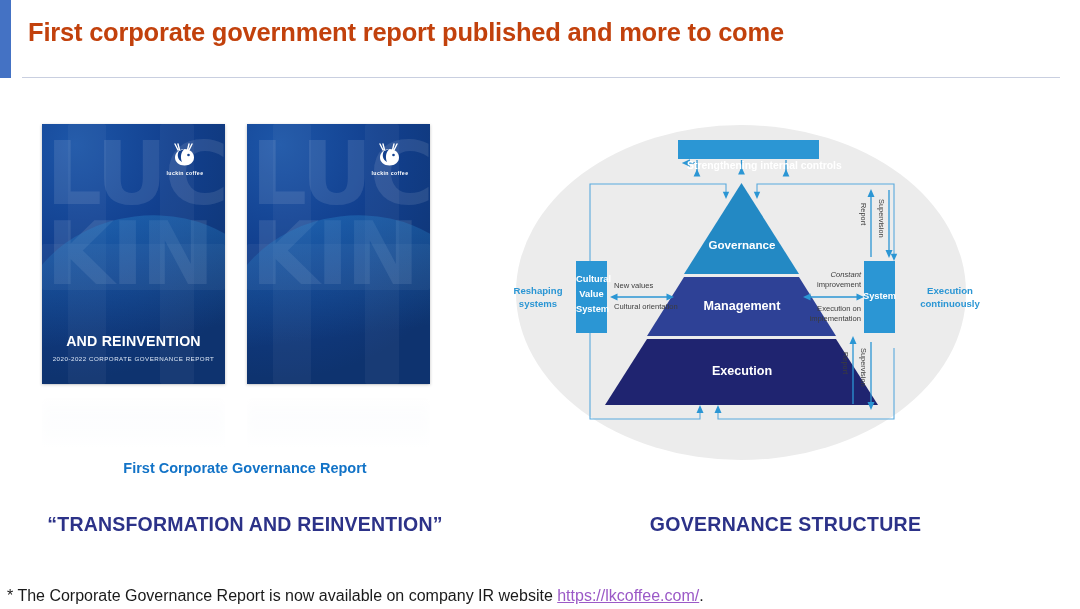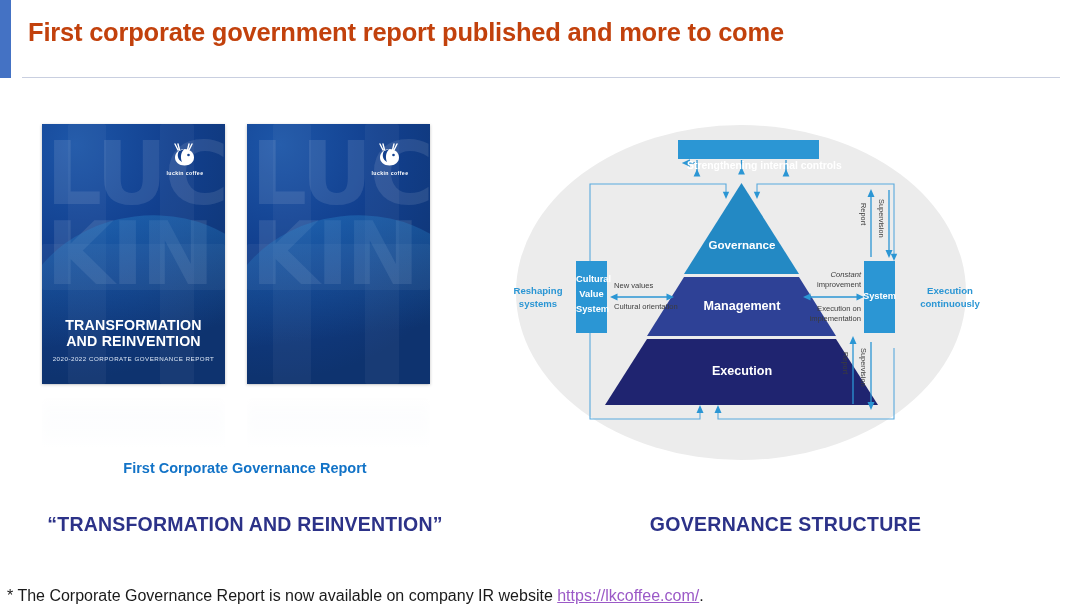--- a/index.html
+++ b/index.html
@@ -178,21 +178,20 @@
         <div class="logo-box">
           <svg class="logo-deer" width="34" height="26" viewBox="0 0 34 26">
             <path d="M7 2 L10 8 M10 2 L11.5 8 M24 2 L21 8 M21 2 L19.5 8" stroke="#fff" stroke-width="1.4" fill="none" stroke-linecap="round"></path>
             <path d="M16.5 7 C11 7 7 11 7 15.5 C7 20 11 23.5 16.5 23.5 C22 23.5 26 20 26 15.5 C26 11 22 7 16.5 7 Z" fill="#fff"></path>
             <path d="M16.5 7 C13 10 12 15 14 20 C10 18 8.5 13 11 9 Z" fill="#12408f"></path>
             <circle cx="20.5" cy="13" r="1.3" fill="#12408f"></circle>
           </svg>
           <span class="logo-text">luckin coffee</span>
         </div>
         <div class="cover-caption">
-          <div class="cover-title-en">TRANSFORMATION</div>
           <div class="cover-title-en">AND REINVENTION</div>
           <div class="cover-sub">2020-2022 CORPORATE GOVERNANCE REPORT</div>
         </div>
       </div>
       <div class="reflection">
         <div class="mirror" style="background:linear-gradient(180deg,#0e336f,#1d56a8 40%,#2a7fc0 70%,#12408f)"></div>
         <div class="fade"></div>
       </div>
     </div>
 

